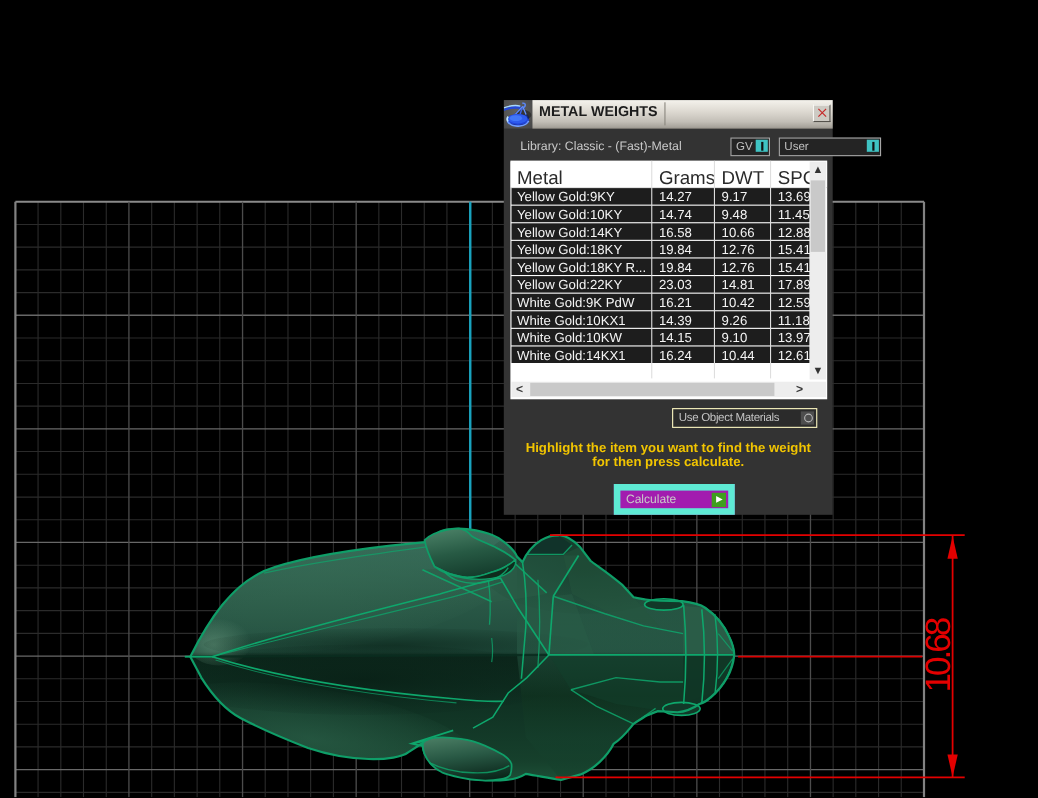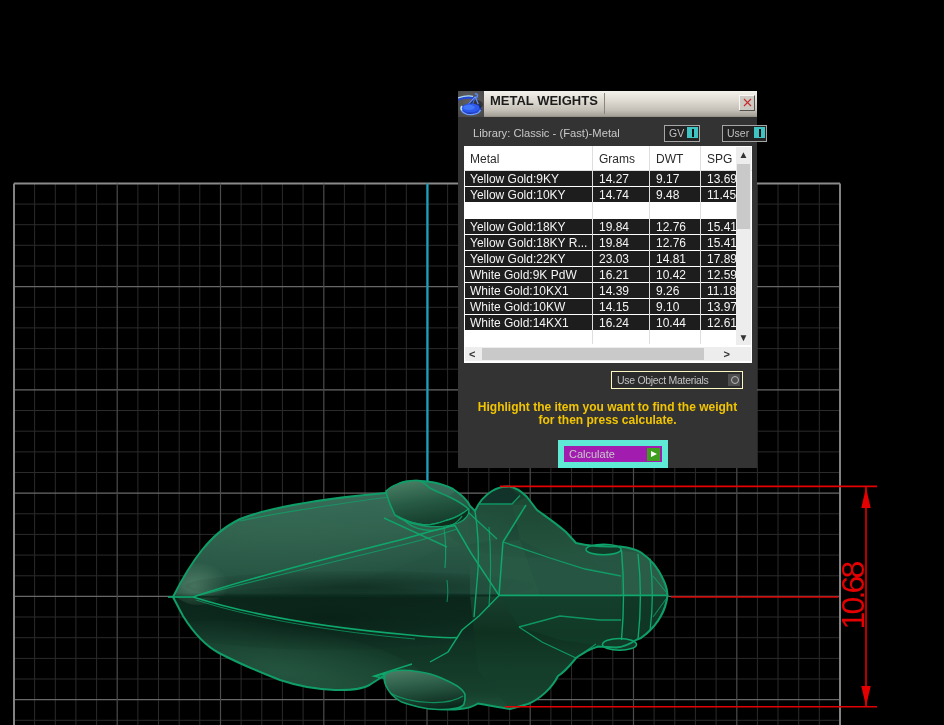--- a/index.html
+++ b/index.html
@@ -9,21 +9,21 @@
 .ttxt{position:absolute;left:6px;top:1.5px;font-size:13px;font-weight:bold;color:#1c1c1c;letter-spacing:0px;}
 .tsep{position:absolute;left:120px;top:2px;bottom:3px;width:1px;background:#8a867e;}
 .tclose{position:absolute;right:2px;top:4px;width:14px;height:14px;background:#cdcac3;border-top:1px solid #f8f7f4;border-left:1px solid #f8f7f4;border-right:1px solid #55524c;border-bottom:1px solid #55524c;}
 .tclose svg{display:block;margin:2px auto 0;}
 .lib{position:absolute;left:15px;top:36px;font-size:11.2px;color:#c9c9c9;}
 .tog{position:absolute;top:34px;height:15px;border:1px solid #a6a6a6;background:#242424;color:#c0c0c0;font-size:10.5px;}
 .tog .lab{position:absolute;left:4px;top:1px;}
 .tog .sq{position:absolute;right:1px;top:1px;width:11px;height:11px;background:#3fc3c3;}
 .tog .bar{position:absolute;right:5px;top:2.5px;width:2px;height:8px;background:#111;}
 .tbl{position:absolute;left:6px;top:55px;width:288px;height:217px;background:#ffffff;overflow:hidden;}
-.thead{position:absolute;left:0;top:1px;height:22.5px;width:288px;background:#fff;color:#2a2a2a;font-size:12px;}
+.thead{position:absolute;left:0;top:1px;height:22.5px;width:288px;background:#fff;color:#2a2a2a;font-size:17px;}
 .thead span{position:absolute;top:5px;}
 .trow{position:absolute;left:1px;width:271px;height:15px;background:#1d1d1d;color:#f4f4f4;font-size:12px;}
 .trow span{position:absolute;top:1px;white-space:nowrap;}
 .c0{left:5px;}.c1{left:134px;}.c2{left:191px;}.c3{left:242px;}
 .cl1{position:absolute;left:128px;top:0;bottom:19px;width:1px;background:#dedede;}
 .cl2{position:absolute;left:185px;top:0;bottom:19px;width:1px;background:#dedede;}
 .cl3{position:absolute;left:236px;top:0;bottom:19px;width:1px;background:#dedede;}
 .vsb{position:absolute;right:1px;top:1px;width:15px;height:198px;background:#ededed;}
 .vthumb{position:absolute;left:1px;right:1px;top:17px;height:65px;background:#c9c9c9;}
 .varr{position:absolute;left:0;width:15px;text-align:center;font-size:10px;color:#333;}
@@ -260,21 +260,21 @@
             </svg>
           </div>
   </div>
  </div>
  <div class="lib">Library: Classic - (Fast)-Metal</div>
  <div class="tog" style="left:206px;width:34px;">
         <span class="lab">GV</span>
         <span class="sq"></span>
         <span class="bar"></span>
       </div>
- <div class="tog" style="left:264px;width:43px;">
+ <div class="tog" style="left:250px;width:43px;padding-left:48px;">
         <span class="lab">User</span>
         <span class="sq"></span>
         <span class="bar"></span>
       </div>
  <div class="tbl">
    <div class="thead">
           <span style="left:6px">Metal</span>
           <span style="left:135px">Grams</span>
           <span style="left:192px">DWT</span>
           <span style="left:243px">SPG</span>
@@ -284,20 +284,26 @@
           <span class="c0">Yellow Gold:9KY</span>
           <span class="c1">14.27</span>
           <span class="c2">9.17</span>
           <span class="c3">13.69</span>
         </div>
 <div class="trow" style="top:40.5px">
           <span class="c0">Yellow Gold:10KY</span>
           <span class="c1">14.74</span>
           <span class="c2">9.48</span>
           <span class="c3">11.45</span>
+        </div>
+<div class="trow" style="top:56.5px">
+          <span class="c0">Yellow Gold:14KY</span>
+          <span class="c1">16.58</span>
+          <span class="c2">10.66</span>
+          <span class="c3">12.88</span>
         </div>
 <div class="trow" style="top:72.5px">
           <span class="c0">Yellow Gold:18KY</span>
           <span class="c1">19.84</span>
           <span class="c2">12.76</span>
           <span class="c3">15.41</span>
         </div>
 <div class="trow" style="top:88.5px">
           <span class="c0">Yellow Gold:18KY R...</span>
           <span class="c1">19.84</span>

